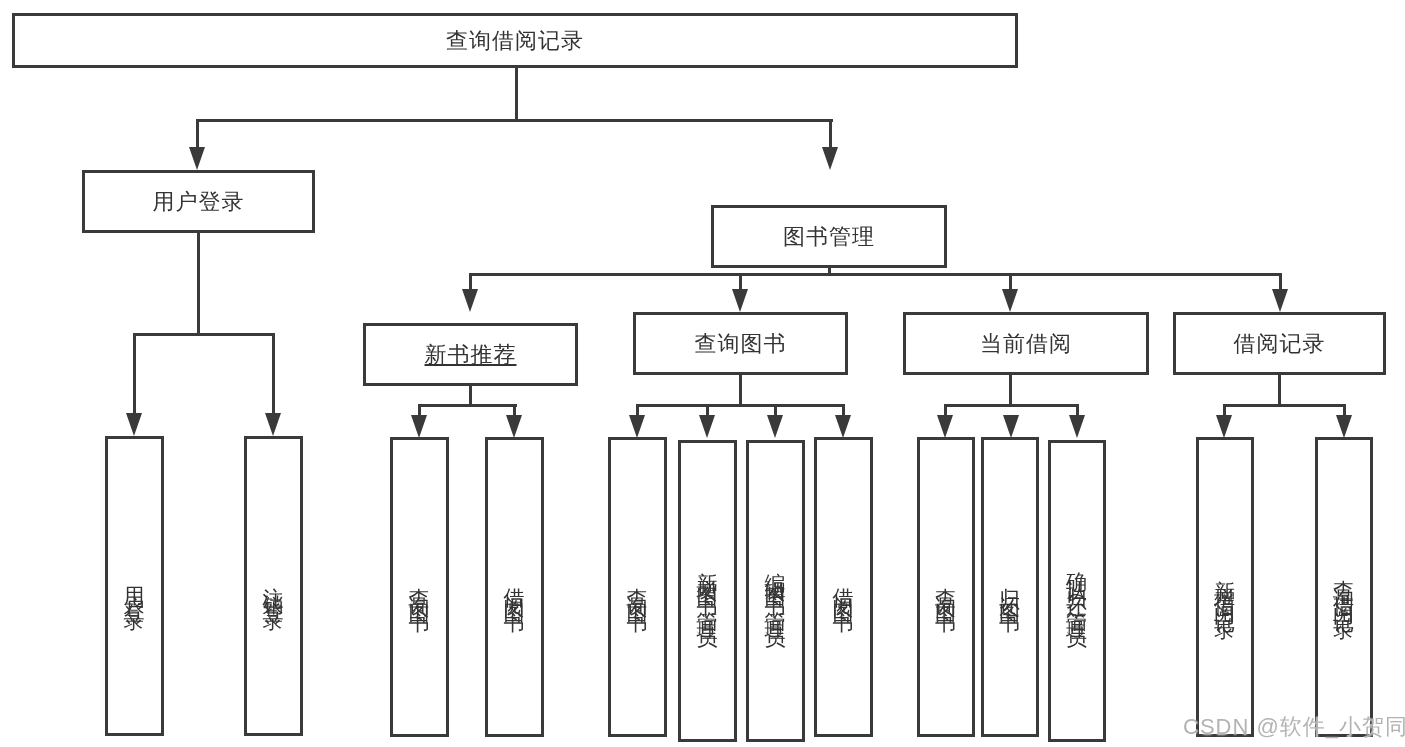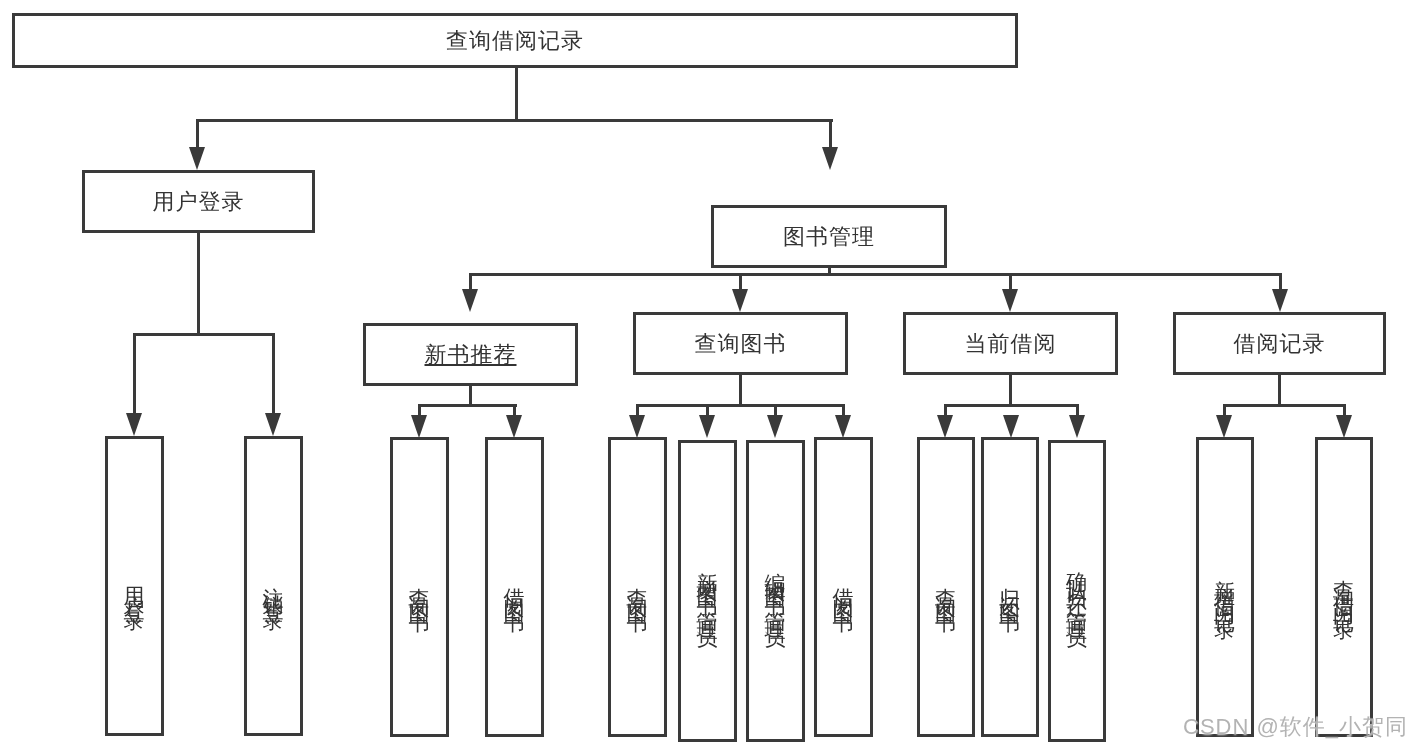--- a/index.html
+++ b/index.html
@@ -117,21 +117,21 @@
   <div class="arrow" style="left:1216px;top:415px;"></div>
   <div class="arrow" style="left:1336px;top:415px;"></div>
 
   <div class="box" style="left:12px;top:13px;width:1006px;height:55px;">查询借阅记录</div>
 
   <div class="box" style="left:82px;top:170px;width:233px;height:63px;">用户登录</div>
   <div class="box" style="left:711px;top:170px;width:236px;height:63px;margin-top:35px;">图书管理</div>
 
   <div class="box" style="left:363px;top:323px;width:215px;height:63px;text-decoration:underline;">新书推荐</div>
   <div class="box" style="left:633px;top:312px;width:215px;height:63px;">查询图书</div>
-  <div class="box" style="left:903px;top:312px;width:215px;height:63px;">当前借阅</div>
+  <div class="box" style="left:903px;top:312px;width:246px;height:63px;">当前借阅</div>
   <div class="box" style="left:1173px;top:312px;width:213px;height:63px;">借阅记录</div>
 
   <div class="box vbox" style="left:105px;top:436px;width:59px;height:300px;">用户登录</div>
   <div class="box vbox" style="left:244px;top:436px;width:59px;height:300px;">注销登录</div>
 
   <div class="box vbox" style="left:390px;top:437px;width:59px;height:300px;">查询图书</div>
   <div class="box vbox" style="left:485px;top:437px;width:59px;height:300px;">借阅图书</div>
 
   <div class="box vbox" style="left:608px;top:437px;width:59px;height:300px;">查询图书</div>
   <div class="box vbox" style="left:678px;top:440px;width:59px;height:302px;">新增图书（管理员）</div>

